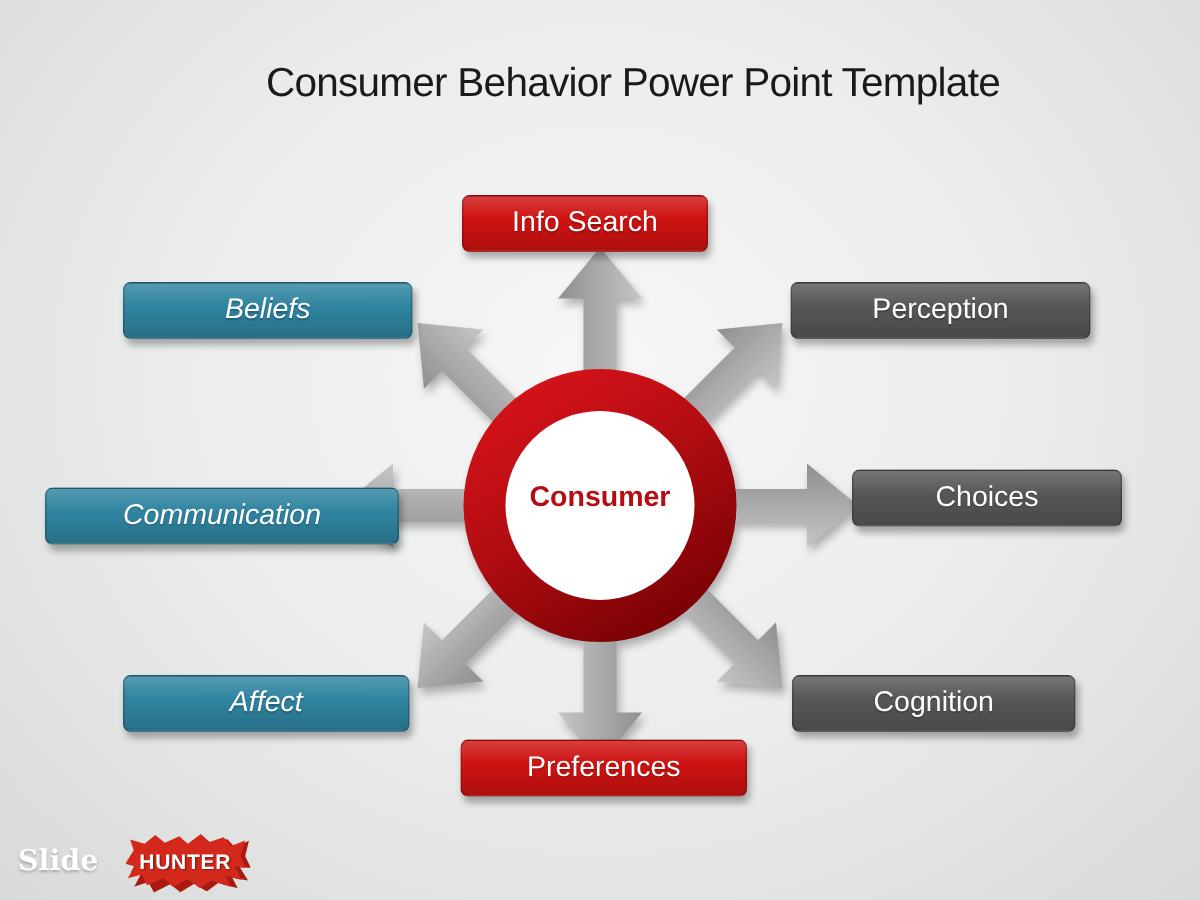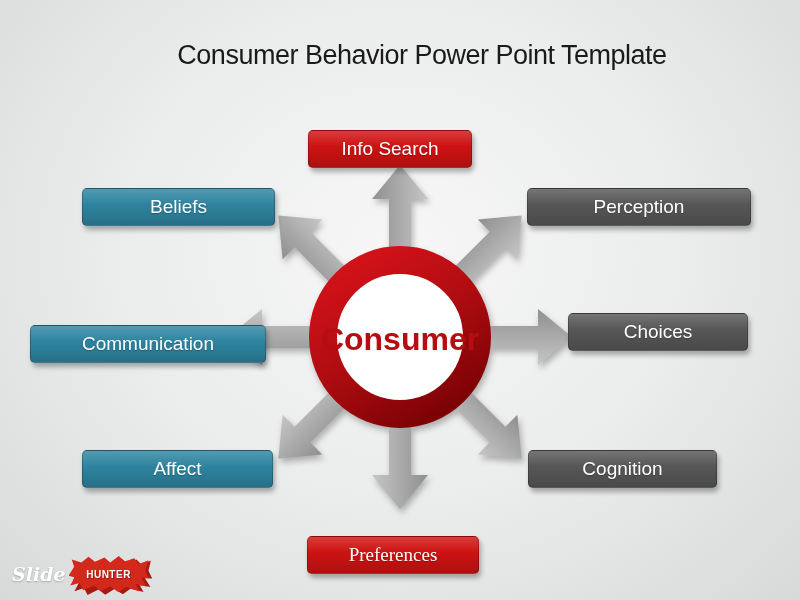--- a/index.html
+++ b/index.html
@@ -24,21 +24,21 @@
   }
   
   #hub-svg {
     position: absolute; left: 210px; top: 147px;
     width: 380px; height: 380px;
     filter: drop-shadow(2px 4px 3px rgba(0,0,0,.28));
   }
   #consumer-label {
     position: absolute; left: 310px; top: 321px;
     width: 180px; text-align: center;
-    font-size: 32px; font-weight: bold;
+    font-size: 19px; font-weight: bold;
     color: var(--ring-red, #b50d11);
   }
   
   .node {
     position: absolute; height: 38px;
     box-sizing: border-box;
     border: 1px solid rgba(0,0,0,.22);
     border-radius: 5px;
     display: flex; align-items: center; justify-content: center;
     color: var(--node-text, #ffffff);
@@ -53,58 +53,58 @@
   }
   
   .nub-lr::before { top: -7px; left: 3px; }
   .nub-lr::after  { bottom: -7px; right: 3px; }
   
   .nub-rl::before { top: -7px; right: 3px; }
   .nub-rl::after  { bottom: -7px; left: 3px; }
 
   .c-red  { background-color: var(--box-red, #ce1312); }
   .c-red::before,  .c-red::after  { background: var(--box-red-dark, #8f0709); }
-  .c-teal { background-color: var(--box-teal, #2f84a0); }
+  .c-teal { background-color: var(--box-teal, #2f84a0); font-style: italic; }
   .c-teal::before, .c-teal::after { background: var(--box-teal-dark, #1d5e75); }
   .c-gray { background-color: var(--box-gray, #575757); }
   .c-gray::before, .c-gray::after { background: var(--box-gray-dark, #383838); }
 
   #node-info-search    { left: 308px; top: 130px; width: 164px; }
   #node-beliefs        { left:  82px; top: 188px; width: 193px; }
-  #node-perception     { left: 527px; top: 188px; width: 224px; }
+  #node-perception     { left: 527px; top: 188px; width: 200px; }
   #node-communication  { left:  30px; top: 325px; width: 236px; }
   #node-choices        { left: 568px; top: 313px; width: 180px; }
   #node-affect         { left:  82px; top: 450px; width: 191px; }
   #node-cognition      { left: 528px; top: 450px; width: 189px; }
-  #node-preferences    { left: 307px; top: 536px; width: 172px; font-family: Liberation Serif, serif; }
+  #node-preferences    { left: 307px; top: 493px; width: 191px; }
 
   
   #logo {
     position: absolute; left: 12px; top: 556px;
     display: flex; align-items: center;
   }
   #logo-slide {
     font-family: "DejaVu Serif", serif;
-    font-style: italic; font-weight: bold;
+    font-weight: bold;
     font-size: 19px; color: #ffffff;
     text-shadow: 0 1px 2px rgba(0,0,0,.25);
-    margin-right: 3px;
+    margin-right: 18px;
   }
   #logo-splat { position: relative; width: 80px; height: 36px; }
   .splat-shape {
     position: absolute; inset: 0;
     clip-path: polygon(0% 55%, 7% 30%, 4% 10%, 16% 18%, 25% 2%, 33% 16%, 45% 4%, 52% 18%, 63% 0%, 70% 15%, 82% 6%, 88% 22%, 100% 12%, 96% 40%, 100% 62%, 91% 60%, 97% 85%, 84% 78%, 88% 98%, 72% 86%, 62% 100%, 52% 84%, 40% 98%, 32% 82%, 18% 95%, 14% 75%, 2% 82%, 8% 60%);
   }
   #splat-back  { background: #a81a10; transform: translate(3px, 3px) rotate(-4deg); }
   #splat-front {
     background: var(--logo-red, #d3291c);
     display: flex; align-items: center; justify-content: center;
   }
   #logo-hunter {
-    font-size: 10px; font-weight: bold; color: #ffffff;
+    font-size: 14px; font-weight: bold; color: #ffffff;
     letter-spacing: 0.5px;
     text-shadow: 1px 1px 1px rgba(0,0,0,.35);
   }
 </style>
 </head>
 <body>
 
 <div id="slide">
 
   <div id="title">Consumer Behavior Power Point Template</div>

